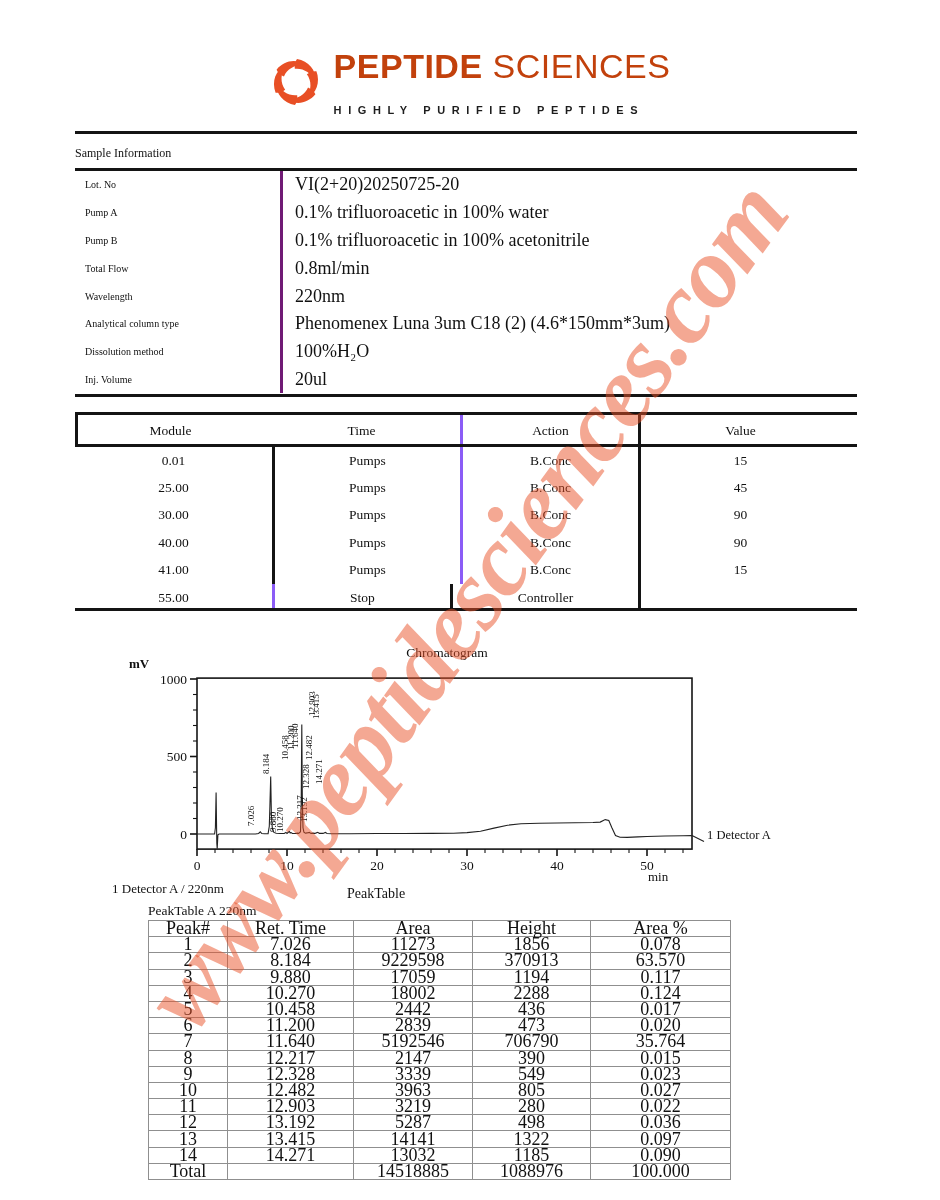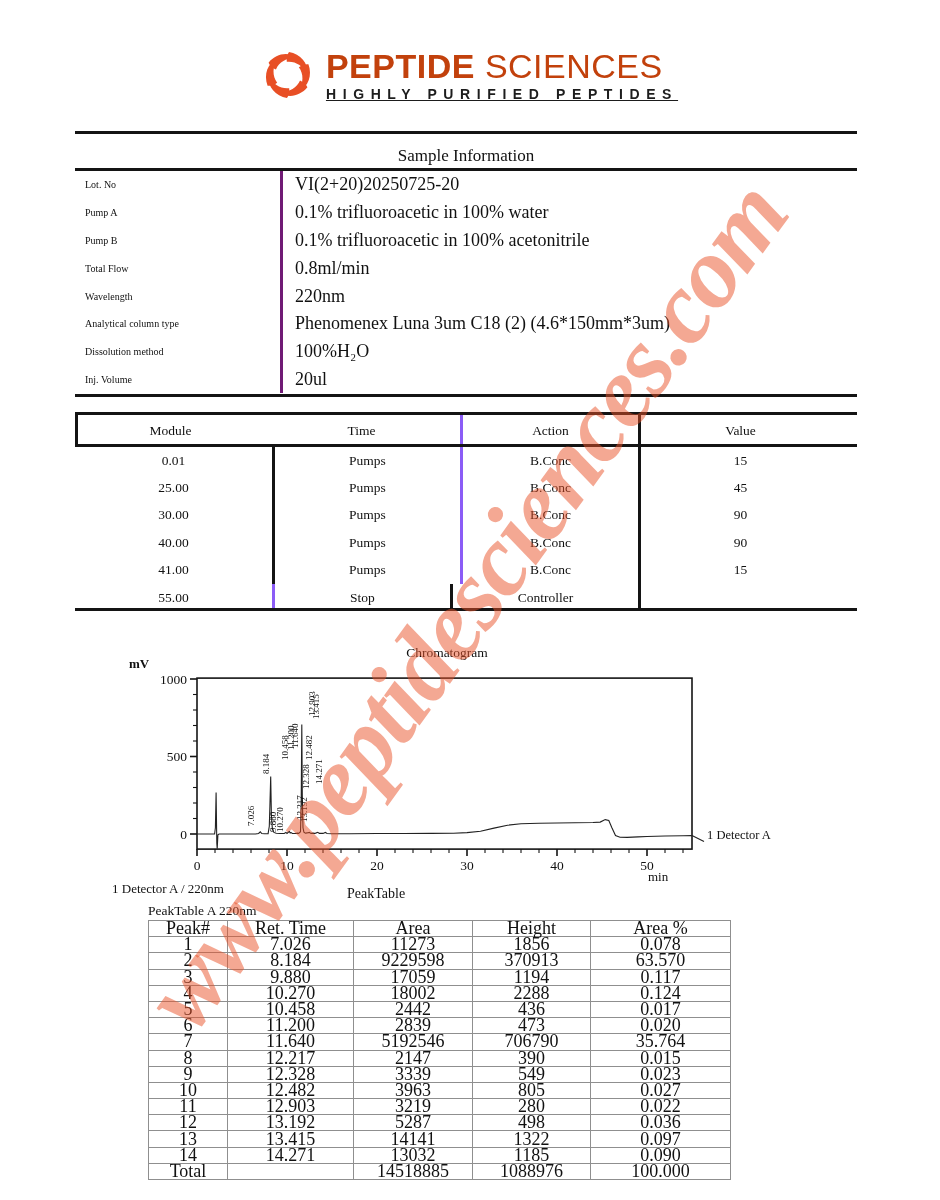--- a/index.html
+++ b/index.html
@@ -4,24 +4,24 @@
 <style>
   html,body{margin:0;padding:0;background:#fff;}
   .page{position:relative;width:940px;height:1200px;background:#fff;overflow:hidden;
         font-family:"Liberation Serif",serif;color:#111;}
   
   .logo{position:absolute;top:48px;left:0;width:940px;display:flex;justify-content:center;align-items:center;gap:12px;}
   .logo-txt{display:flex;flex-direction:column;}
   .brand{font-family:"Liberation Sans",sans-serif;font-size:34px;line-height:36px;color:#c2410c;letter-spacing:.5px;white-space:nowrap;}
   .brand b{font-weight:700;}
   .brand span{font-weight:400;}
-  .tagline{font-family:"Liberation Sans",sans-serif;font-size:14px;font-weight:700;letter-spacing:6.6px;color:#1d1d1d;margin-top:2px;white-space:nowrap;text-decoration:underline;}
+  .tagline{font-family:"Liberation Sans",sans-serif;font-size:11px;font-weight:700;letter-spacing:6.6px;color:#1d1d1d;margin-top:20px;white-space:nowrap;}
   
   .rule{position:absolute;left:75px;width:782px;height:3px;background:#141414;}
-  .si-title{position:absolute;left:75px;width:782px;text-align:center;font-size:17px;}
+  .si-title{position:absolute;left:75px;width:782px;font-size:12px;}
   .si-rows{position:absolute;left:75px;width:782px;}
   .si-row{display:flex;height:27.8px;align-items:center;}
   .si-label{width:205px;padding-left:10px;font-size:10px;box-sizing:border-box;}
   .si-value{flex:1;border-left:3px solid #701a75;padding-left:12px;font-size:18px;height:100%;display:flex;align-items:center;box-sizing:border-box;}
   .gt{position:absolute;left:75px;width:782px;}
   .gt-row{display:flex;}
   .gt-cell{text-align:center;font-size:13.5px;display:flex;align-items:center;justify-content:center;box-sizing:border-box;}
   .gt-c0{width:197px;}
   .gt-c1{width:188px;border-left:3px solid #141414;}
   .gt-c2{width:178px;border-left:3px solid #8b5cf6;}

